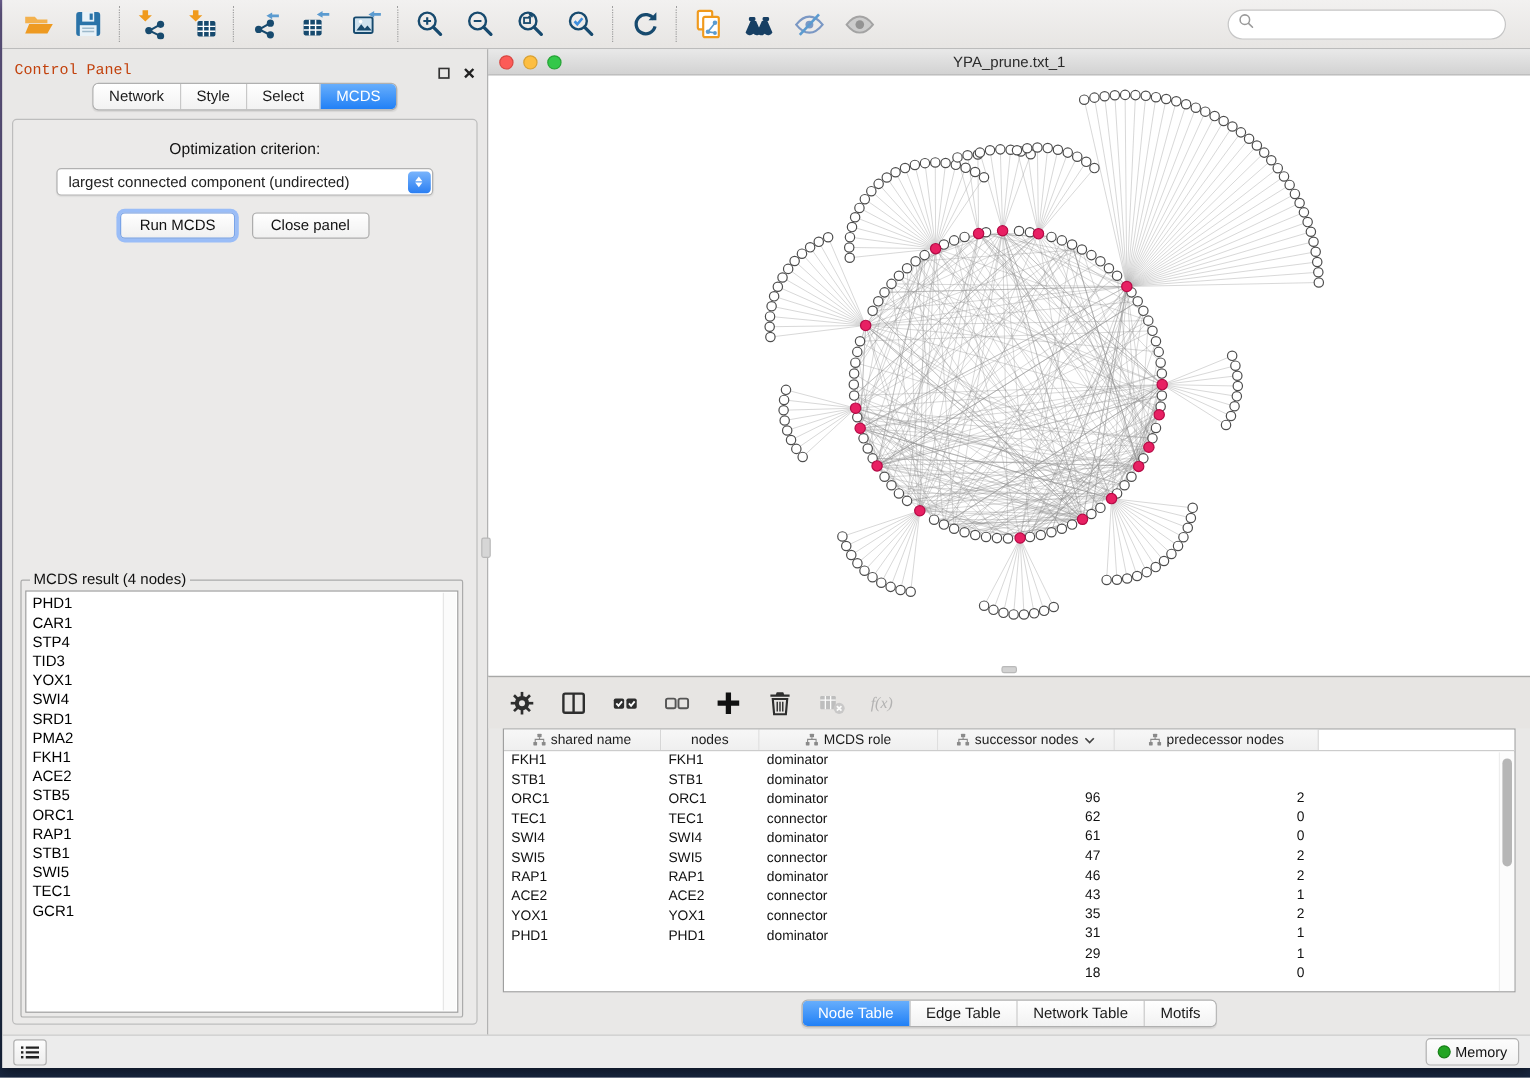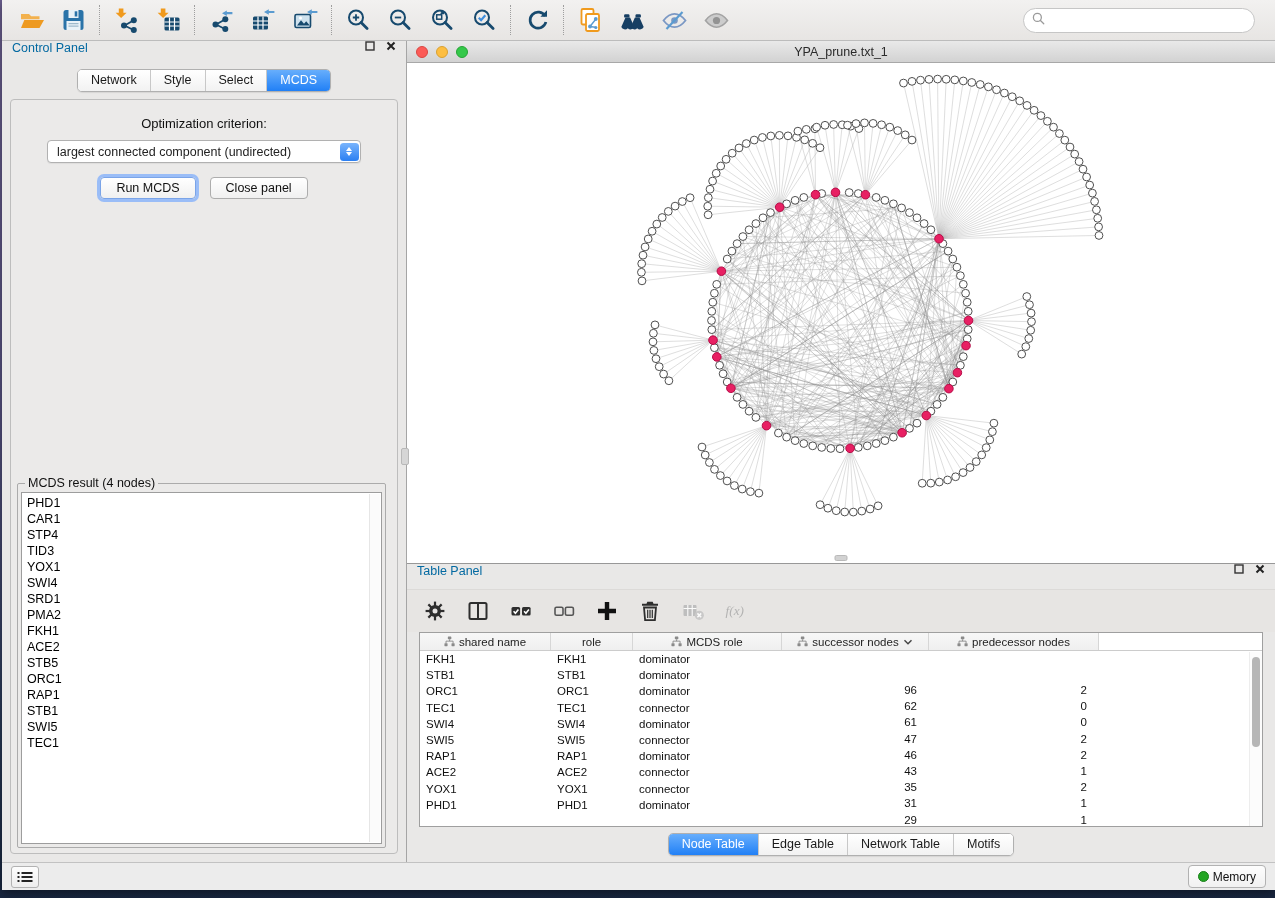--- a/index.html
+++ b/index.html
@@ -26,21 +26,21 @@
     margin-left:auto; margin-right:12px; width:232px; height:25px; background:#fff;
     border:1px solid #c6c6c6; border-radius:13px; display:flex; align-items:center; padding:0 7px; gap:5px;
   }
   .search-box svg { width:15px; height:15px; flex:none; }
   .search-box input { border:none; outline:none; flex:1; font-size:12px; font-family:"Liberation Sans",sans-serif; background:transparent; }
   
   .main { flex:1; display:flex; min-height:0; position:relative; }
   .v-grip { position:absolute; left:399px; top:407px; width:8px; height:17px; background:#d6d6d6; border:1px solid #b8b8b8; border-radius:2px; z-index:6; }
   
   .control-panel { width:405px; flex:none; background:#e9e8e7; border-right:1px solid #a5a5a5; display:flex; flex-direction:column; }
-  .panel-header { height:25px; flex:none; display:flex; align-items:flex-start; padding:0 10px; font-size:12.5px; color:#0369a1; }
+  .panel-header { height:25px; flex:none; display:flex; align-items:flex-end; padding:0 10px; font-size:12.5px; color:#c2410c;font-family:Liberation Mono, monospace; }
   .win-icons { margin-left:auto; display:flex; gap:11px; align-items:center; }
   .win-icons span { display:flex; }
   .seg-row { display:flex; justify-content:center; margin-top:3px; position:relative; z-index:2; }
   .seg { display:flex; border:1px solid #b0b0b0; border-radius:5px; overflow:hidden; background:#fff; box-shadow:0 1px 1px rgba(0,0,0,.08); }
   .seg-item { padding:3px 13px 4px; font-size:12.5px; color:#1a1a1a; background:linear-gradient(#ffffff,#f2f2f2); border-left:1px solid #c8c8c8; cursor:default; }
   .seg-item:first-child { border-left:none; }
   .seg-item.selected { background:linear-gradient(#67aefc,#2180f6); color:#fff; }
   .cp-content {
     margin:7px 8px 8px; flex:1; min-height:0; border:1px solid #bdbdbd; border-radius:4px;
     background:#ebeae9; display:flex; flex-direction:column; align-items:center; padding-top:16px; position:relative;
@@ -312,20 +312,21 @@
                 <div class="mcds-item">SRD1</div>
                 <div class="mcds-item">PMA2</div>
                 <div class="mcds-item">FKH1</div>
                 <div class="mcds-item">ACE2</div>
                 <div class="mcds-item">STB5</div>
                 <div class="mcds-item">ORC1</div>
                 <div class="mcds-item">RAP1</div>
                 <div class="mcds-item">STB1</div>
                 <div class="mcds-item">SWI5</div>
                 <div class="mcds-item">TEC1</div>
+                <div class="mcds-item">GCR1</div>
               </div>
             <div class="mcds-scroll"></div>
           </div>
         </fieldset>
       </div>
     </div>
 
     <div class="right-col">
       <div class="network-view">
         <div class="nv-titlebar">
@@ -556,35 +557,20 @@
               <circle cx="309.8" cy="294.5" r="4.3" fill="#e82063" stroke="#b50b46" stroke-width="1"></circle>
               <circle cx="323.9" cy="325.9" r="4.3" fill="#e82063" stroke="#b50b46" stroke-width="1"></circle>
               <circle cx="359.5" cy="363.4" r="4.3" fill="#e82063" stroke="#b50b46" stroke-width="1"></circle>
               <circle cx="443.1" cy="386.1" r="4.3" fill="#e82063" stroke="#b50b46" stroke-width="1"></circle>
             </svg>
         </div>
         <div class="h-grip"></div>
       </div>
 
       <div class="table-panel">
-        <div class="panel-header">
-          <span>Table Panel</span>
-          <span class="win-icons">
-            <span>
-                <svg width="10" height="10">
-                  <rect x="1" y="1" width="8" height="8" fill="none" stroke="#333" stroke-width="1.4"></rect>
-                </svg>
-              </span>
-            <span>
-                <svg width="10" height="10">
-                  <path d="M1.5 1.5l7 7M8.5 1.5l-7 7" stroke="#222" stroke-width="2"></path>
-                </svg>
-              </span>
-          </span>
-        </div>
         <div class="tp-toolbar" id="tp-toolbar">
             <div class="tp-tool">
               <svg viewBox="0 0 24 24">
                 <rect x="10.9" y="2.6" width="2.2" height="4.4" transform="rotate(0 12 12)" fill="#2e2e2e"></rect>
                 <rect x="10.9" y="2.6" width="2.2" height="4.4" transform="rotate(45 12 12)" fill="#2e2e2e"></rect>
                 <rect x="10.9" y="2.6" width="2.2" height="4.4" transform="rotate(90 12 12)" fill="#2e2e2e"></rect>
                 <rect x="10.9" y="2.6" width="2.2" height="4.4" transform="rotate(135 12 12)" fill="#2e2e2e"></rect>
                 <rect x="10.9" y="2.6" width="2.2" height="4.4" transform="rotate(180 12 12)" fill="#2e2e2e"></rect>
                 <rect x="10.9" y="2.6" width="2.2" height="4.4" transform="rotate(225 12 12)" fill="#2e2e2e"></rect>
                 <rect x="10.9" y="2.6" width="2.2" height="4.4" transform="rotate(270 12 12)" fill="#2e2e2e"></rect>
@@ -648,21 +634,21 @@
                       <rect x="4.2" y="0.5" width="3.8" height="3.1" rx="0.5"></rect>
                       <rect x="0.5" y="8" width="3.4" height="3.1" rx="0.5"></rect>
                       <rect x="8.2" y="8" width="3.4" height="3.1" rx="0.5"></rect>
                     </g>
                     <path d="M6.1 3.6v2M2.2 8V5.6h7.7V8" stroke="#8a8a8a" fill="none"></path>
                   </svg>
                 </span>
                 <span>shared name</span>
               </div>
               <div class="th" style="width: 82px;">
-                <span>role</span>
+                <span>nodes</span>
               </div>
               <div class="th" style="width: 149px;">
                 <span style="display:flex">
                   <svg viewBox="0 0 12 12" width="11" height="11">
                     <g fill="#8a8a8a">
                       <rect x="4.2" y="0.5" width="3.8" height="3.1" rx="0.5"></rect>
                       <rect x="0.5" y="8" width="3.4" height="3.1" rx="0.5"></rect>
                       <rect x="8.2" y="8" width="3.4" height="3.1" rx="0.5"></rect>
                     </g>
                     <path d="M6.1 3.6v2M2.2 8V5.6h7.7V8" stroke="#8a8a8a" fill="none"></path>

